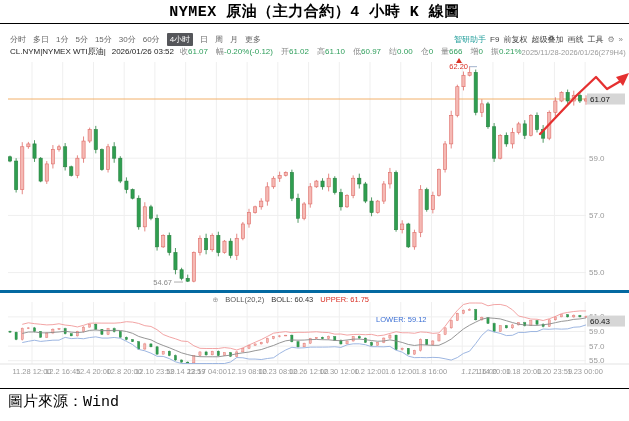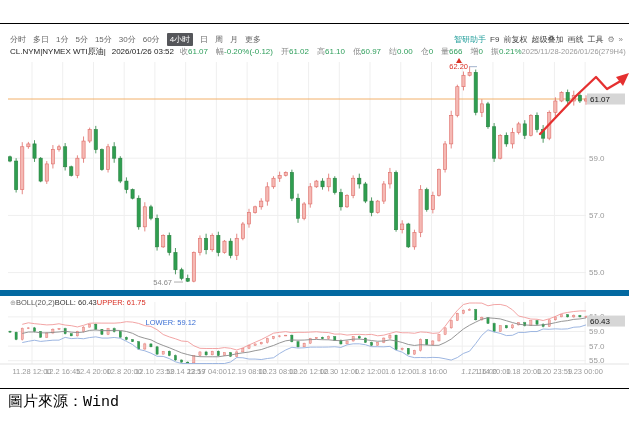--- a/index.html
+++ b/index.html
@@ -12,49 +12,50 @@
   .widget{position:absolute;top:26px;left:0;width:629px;height:360px;}
   .row1{position:absolute;top:7px;left:10px;right:6px;height:12px;display:flex;
         justify-content:space-between;align-items:center;font-size:8px;color:#666;}
   .tabs{display:flex;gap:7px;align-items:center;white-space:nowrap;}
   .tab{cursor:default;}
   .tab.active{background:#55565a;color:#fff;padding:1px 3px;border-radius:1px;}
   .tools{display:flex;gap:4px;align-items:center;color:#444;white-space:nowrap;}
   .tool-ai{color:#26a09d;}
   .tool-ico{color:#888;}
   .row2{position:absolute;top:20px;left:10px;right:5px;height:11px;display:flex;
-        justify-content:space-between;align-items:center;font-size:8px;white-space:nowrap;}
+        justify-content:space-between;align-items:flex-end;font-size:8px;white-space:nowrap;}
   .info{display:flex;gap:6px;align-items:center;}
   .sym{color:#222;}
   .dtm{color:#222;}
   .fld .lb{color:#888;}
   .fld .vl{color:#2e9e5b;}
   .rng-wrap{display:flex;gap:4px;align-items:center;}
   .rng{color:#9a9a9a;font-size:7.5px;}
   .lock{position:relative;width:8px;height:6px;background:#f09726;border-radius:1px;display:inline-block;margin-top:3px;}
   .lock::before{content:"";position:absolute;top:-4px;left:1.5px;width:3.5px;height:3.5px;
         border:1.2px solid #f09726;border-bottom:none;border-radius:2.5px 2.5px 0 0;}
   svg.chart{position:absolute;top:32px;left:0;}
-  .boll-row{position:absolute;top:264px;left:0;right:0;height:11px;border-top:6px solid #0369a1;
-        display:flex;align-items:center;padding:1px 0 0 10px;font-size:7.5px;}
+  .boll-row{position:absolute;top:264px;left:0;right:0;height:11px;border-top:3px solid #0369a1;
+        display:flex;gap:7px;align-items:center;padding:1px 0 0 10px;font-size:7.5px;justify-content:center;}
   .boll-ico{color:#999;font-size:7px;}
   .boll-name{color:#555;}
   .boll-mid{color:#333;}
   .boll-up{color:#d93025;}
   .boll-lo{color:#3b6fd4;margin-top:40px;}
   .xlabels{position:absolute;top:341px;left:0;width:629px;height:10px;font-size:7.5px;color:#9a9a9a;}
   .xlabels span{position:absolute;transform:translateX(-50%);white-space:nowrap;}
   .cap-rule{position:absolute;top:388px;left:0;width:629px;border-top:1.6px solid #000;}
   .caption{position:absolute;top:392px;left:8px;font-size:15px;color:#000;
         font-family:"Liberation Mono","DejaVu Sans Mono",monospace;}
 </style>
 </head>
 <body>
 
 <div class="page">
+  <div class="doc-title">NYMEX 原油（主力合約）4 小時 K 線圖</div>
   <div class="title-rule"></div>
 
   <div class="widget">
     <div class="row1">
       <div class="tabs" id="tabs">
           <span class="tab">分时</span>
           <span class="tab">多日</span>
           <span class="tab">1分</span>
           <span class="tab">5分</span>
           <span class="tab">15分</span>

